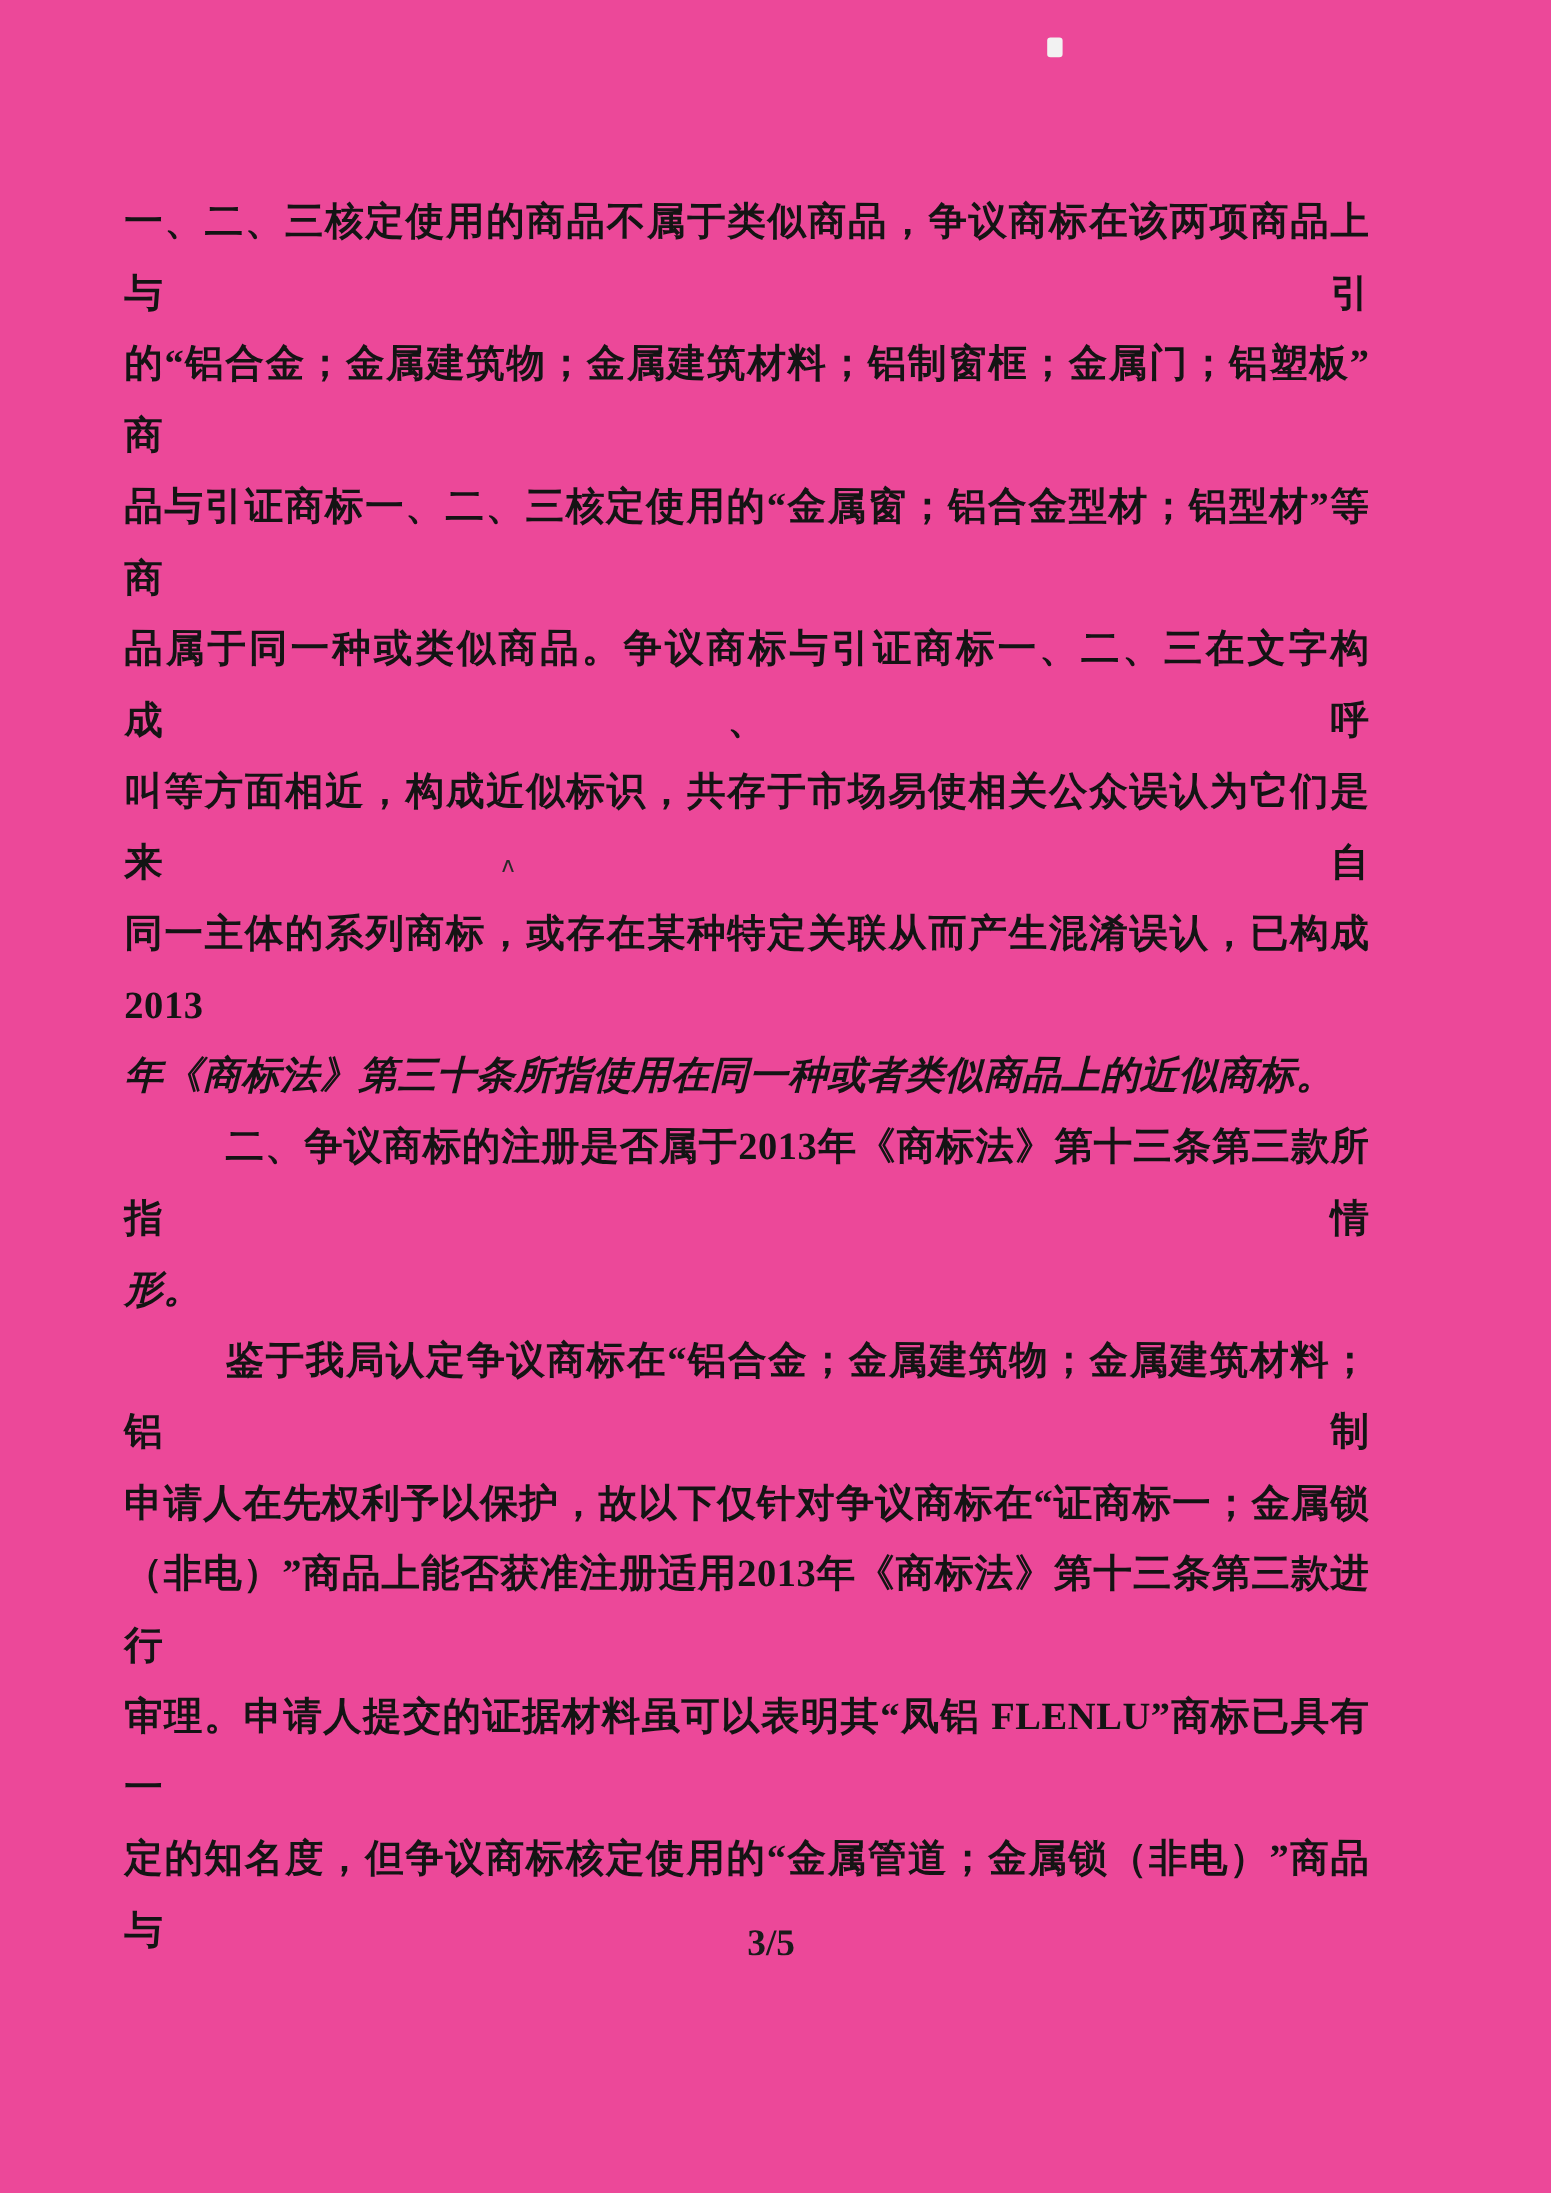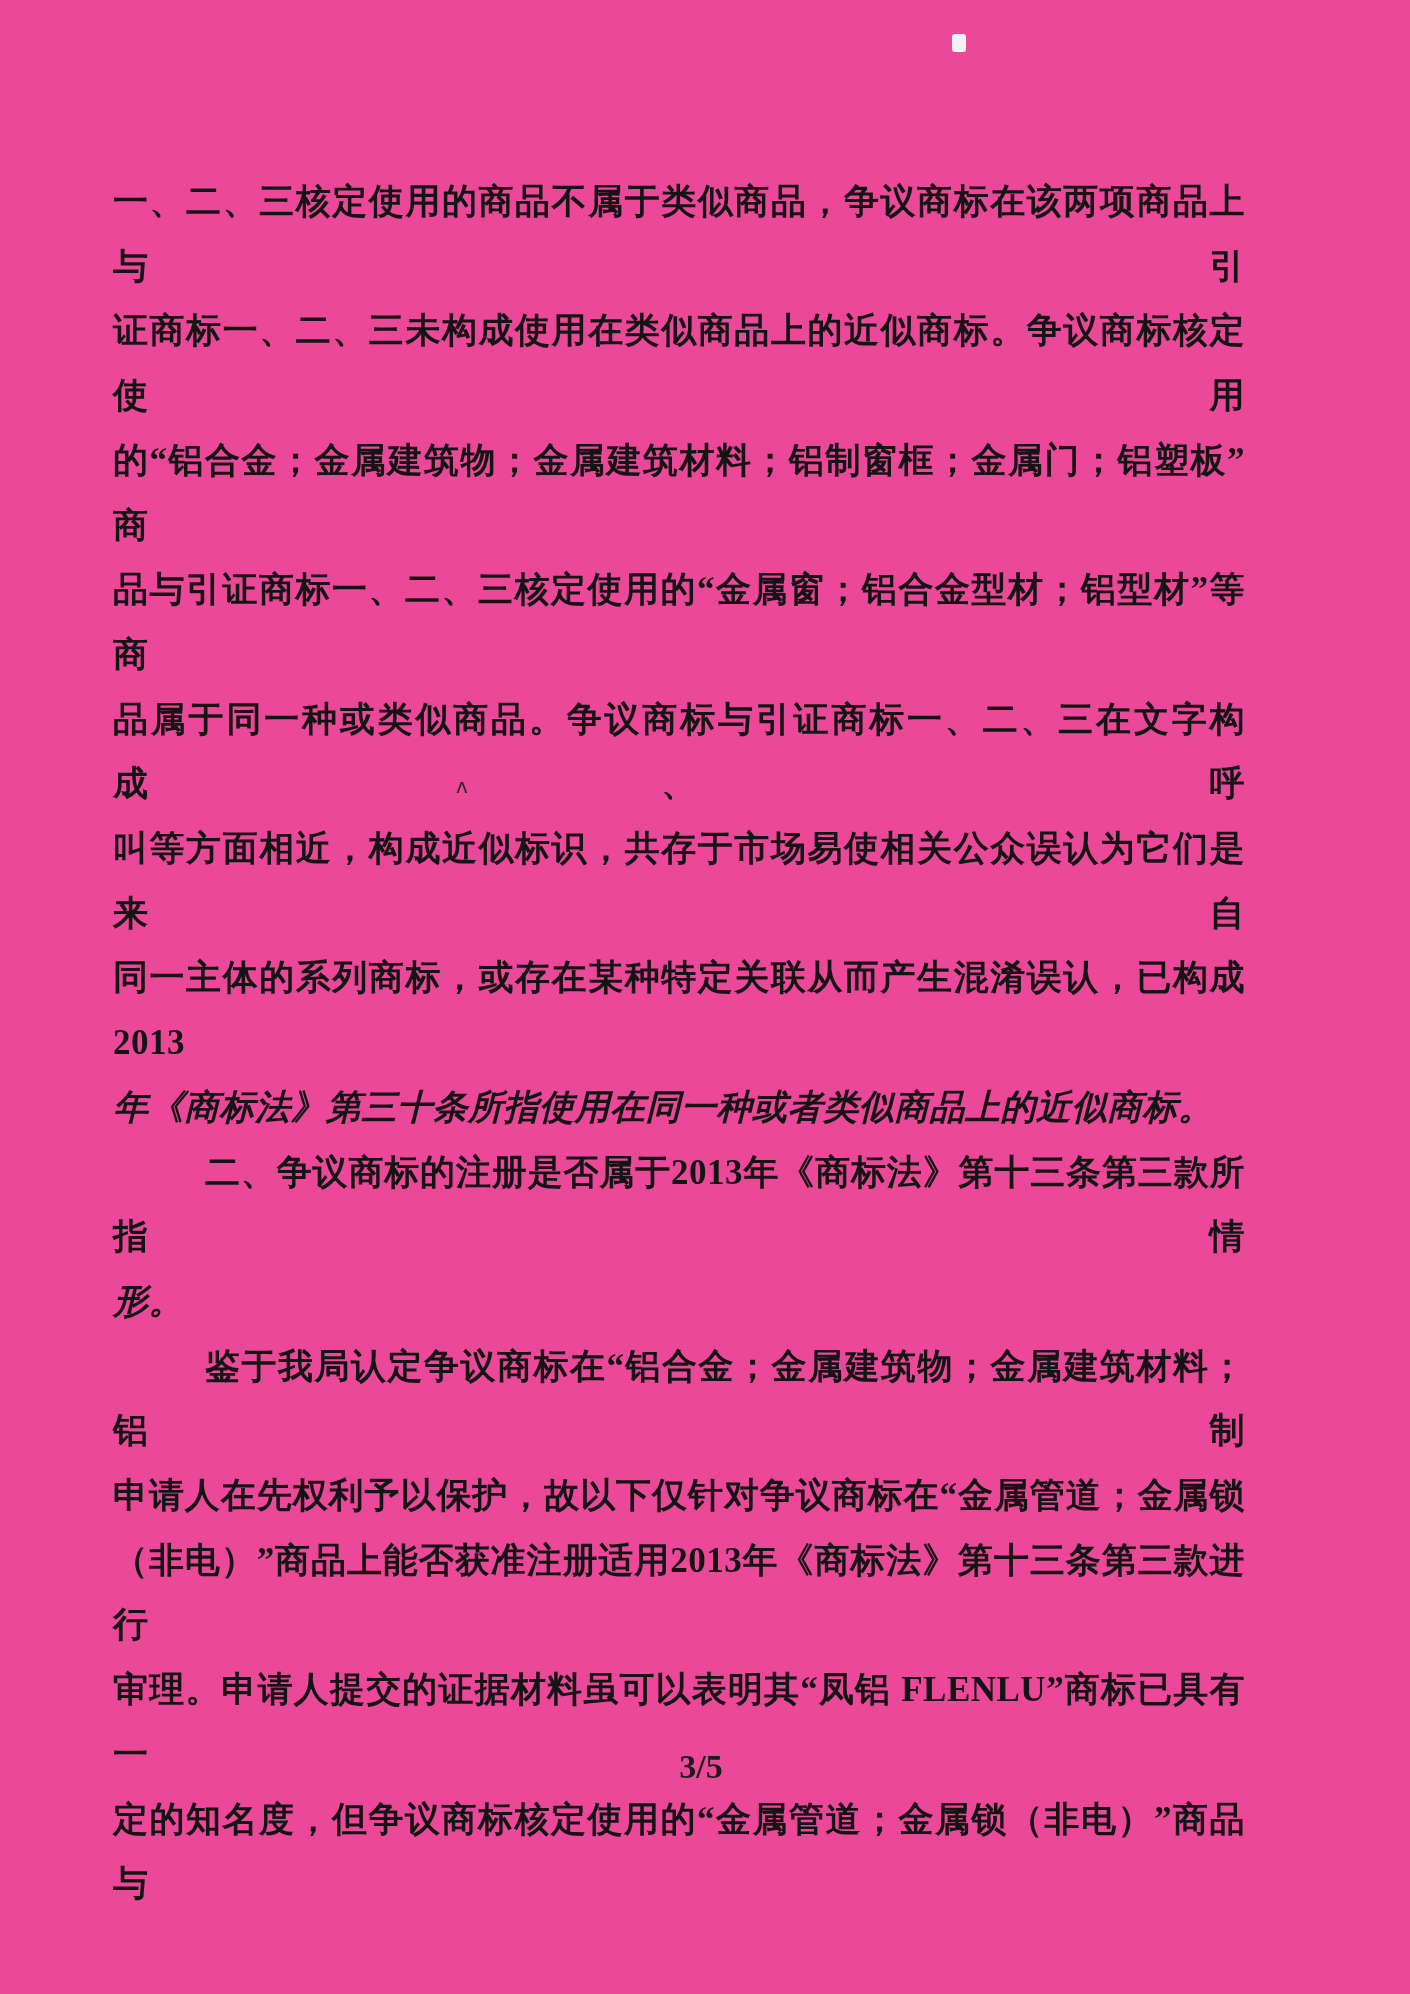--- a/index.html
+++ b/index.html
@@ -70,30 +70,29 @@
     border-radius: 3px;
   }
 </style>
 </head>
 <body>
 
 <div class="page">
   <div class="scan-speck"></div>
   <div class="text-block" id="lines-container">
       <div class="line">一、二、三核定使用的商品不属于类似商品，争议商标在该两项商品上与引</div>
-      <div class="line">证商标一、二、三未构成使用在类似商品上的近似商标。争议商标核定使用</div>
       <div class="line">的“铝合金；金属建筑物；金属建筑材料；铝制窗框；金属门；铝塑板”商</div>
       <div class="line">品与引证商标一、二、三核定使用的“金属窗；铝合金型材；铝型材”等商</div>
       <div class="line">品属于同一种或类似商品。争议商标与引证商标一、二、三在文字构成、呼</div>
       <div class="line">叫等方面相近，构成近似标识，共存于市场易使相关公众误认为它们是来自</div>
       <div class="line">同一主体的系列商标，或存在某种特定关联从而产生混淆误认，已构成2013</div>
       <div class="line flush">年《商标法》第三十条所指使用在同一种或者类似商品上的近似商标。</div>
       <div class="line indent">二、争议商标的注册是否属于2013年《商标法》第十三条第三款所指情</div>
       <div class="line flush">形。</div>
       <div class="line indent">鉴于我局认定争议商标在“铝合金；金属建筑物；金属建筑材料；铝制</div>
-      <div class="line">申请人在先权利予以保护，故以下仅针对争议商标在“金属管道；金属锁</div>
+      <div class="line">申请人在先权利予以保护，故以下仅针对争议商标在“证商标一；金属锁</div>
       <div class="line">（非电）”商品上能否获准注册适用2013年《商标法》第十三条第三款进行</div>
       <div class="line">审理。申请人提交的证据材料虽可以表明其“凤铝 FLENLU”商标已具有一</div>
       <div class="line">定的知名度，但争议商标核定使用的“金属管道；金属锁（非电）”商品与</div>
     </div>
   <span class="stray">ʌ</span>
   <div class="page-number">3/5</div>
 </div>
 
 </body></html>

